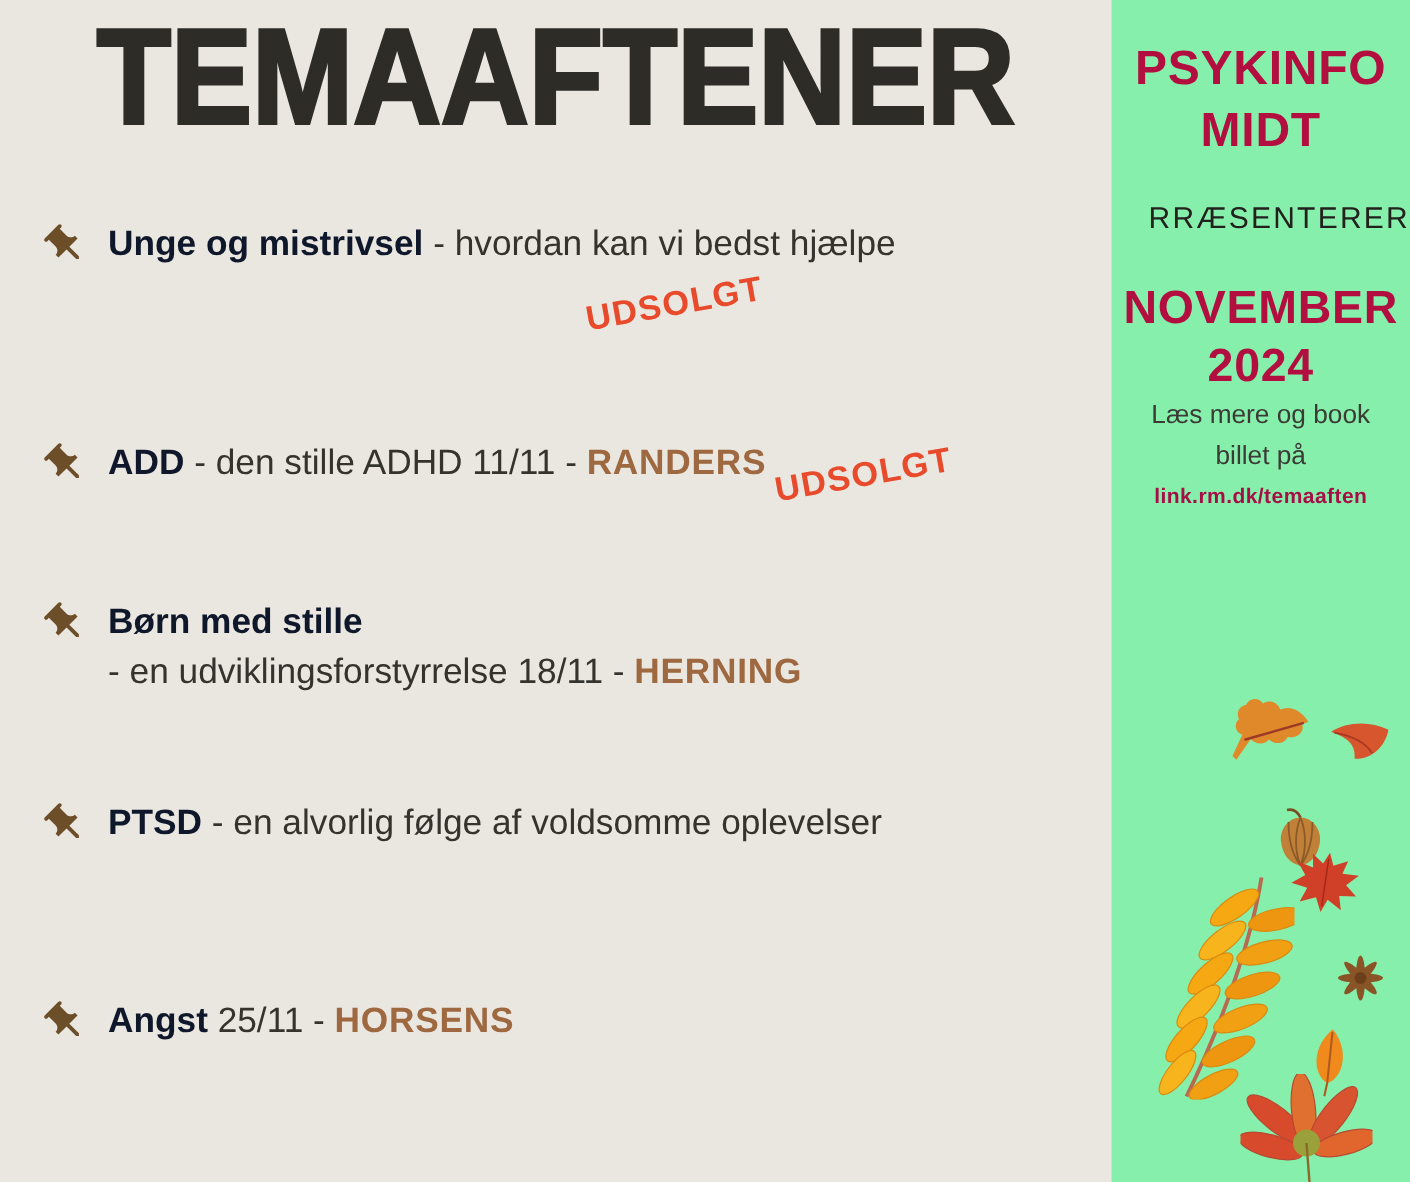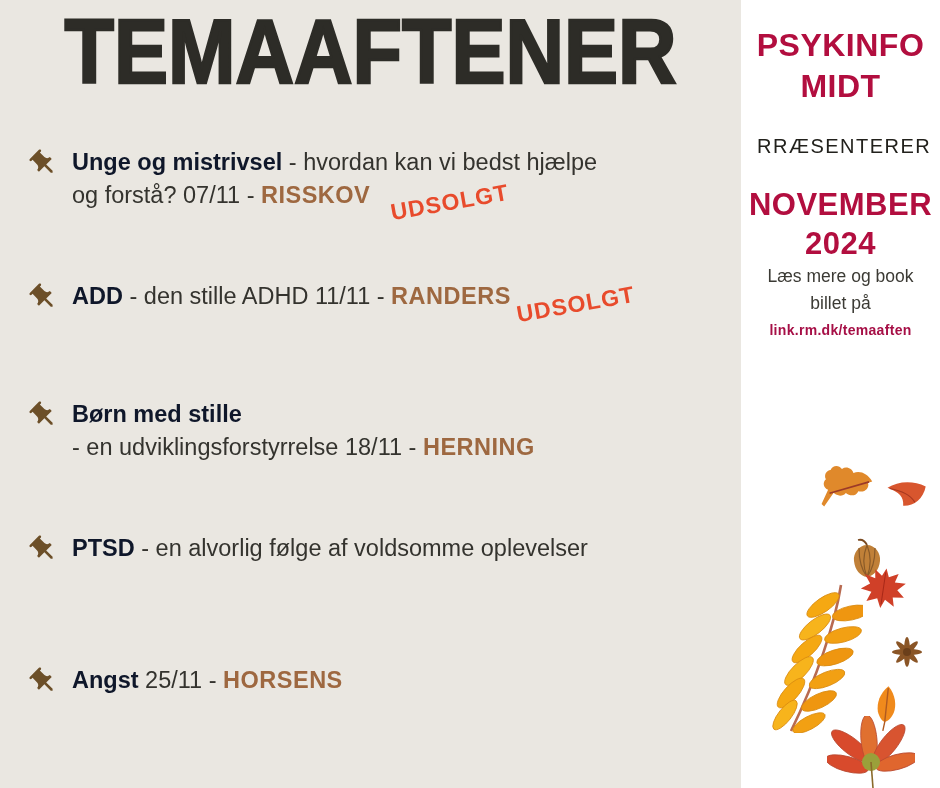--- a/index.html
+++ b/index.html
@@ -23,27 +23,27 @@
   .pin svg{transform:rotate(-45deg);}
   .udsolgt{
     position:absolute;font-weight:bold;font-size:23px;color:#E84B2C;
     letter-spacing:1px;transform:rotate(-10deg);white-space:nowrap;
   }
   .udsolgt.u1{left:362px;top:40px;}
   .udsolgt.u2{left:488px;top:8px;}
   
   .sidebar{
     position:absolute;left:741px;top:0;width:199px;height:788px;
-    background:#ffffff;overflow:hidden;
+    background:#86efac;overflow:hidden;
   }
   .brand{margin-top:25px;text-align:center;color:#B20E3F;font-weight:bold;
     font-size:32px;line-height:41px;letter-spacing:0.5px;}
   .brand span{display:block;}
-  .presents{margin-top:28px;text-align:left;color:#22211C;
-    font-size:20px;letter-spacing:1.5px;line-height:22px;padding-left:16px;}
+  .presents{margin-top:28px;text-align:right;color:#22211C;
+    font-size:20px;letter-spacing:1.5px;line-height:22px;}
   .month{margin-top:28px;text-align:center;color:#B20E3F;font-weight:bold;
     font-size:31px;line-height:39px;letter-spacing:0.5px;}
   .month span{display:block;}
   .info{text-align:center;color:#3B3A34;font-size:17.5px;line-height:27px;}
   .info span{display:block;}
   .booklink{display:block;text-align:center;color:#A60F46;font-size:14px;
     line-height:26px;text-decoration:none;letter-spacing:0.3px;font-weight:bold;}
   .leaf{position:absolute;}
 </style>
 </head>
@@ -56,26 +56,25 @@
     <div class="page-title">TEMAAFTENER</div>
 
     <div class="event" style="top:146px;">
       <span class="pin">
         <svg viewBox="0 0 24 24" width="31" height="31">
             <path fill="#6C4F28" d="M16 9V4h1c.55 0 1-.45 1-1s-.45-1-1-1H7c-.55 0-1 .45-1 1s.45 1 1 1h1v5c0 1.66-1.34 3-3 3v2h5.97v7l1 1 1-1v-7H19v-2c-1.66 0-3-1.34-3-3z"></path>
           </svg>
       </span>
       <div class="etext">
         <div class="line"><b>Unge og mistrivsel</b><span> - hvordan kan vi bedst hjælpe</span></div>
-        <div class="line"><span>og forstå? 07/11 - </span><span class="loc">RISSKOV</span></div>
       </div>
       <span class="udsolgt u1">UDSOLGT</span>
     </div>
 
-    <div class="event" style="top:280px;">
+    <div class="event" style="top:292px;">
       <span class="pin">
         <svg viewBox="0 0 24 24" width="31" height="31">
             <path fill="#6C4F28" d="M16 9V4h1c.55 0 1-.45 1-1s-.45-1-1-1H7c-.55 0-1 .45-1 1s.45 1 1 1h1v5c0 1.66-1.34 3-3 3v2h5.97v7l1 1 1-1v-7H19v-2c-1.66 0-3-1.34-3-3z"></path>
           </svg>
       </span>
       <div class="etext">
         <div class="line"><b>ADD</b><span> - den stille ADHD 11/11 - </span><span class="loc">RANDERS</span></div>
       </div>
       <span class="udsolgt u2">UDSOLGT</span>
     </div>

